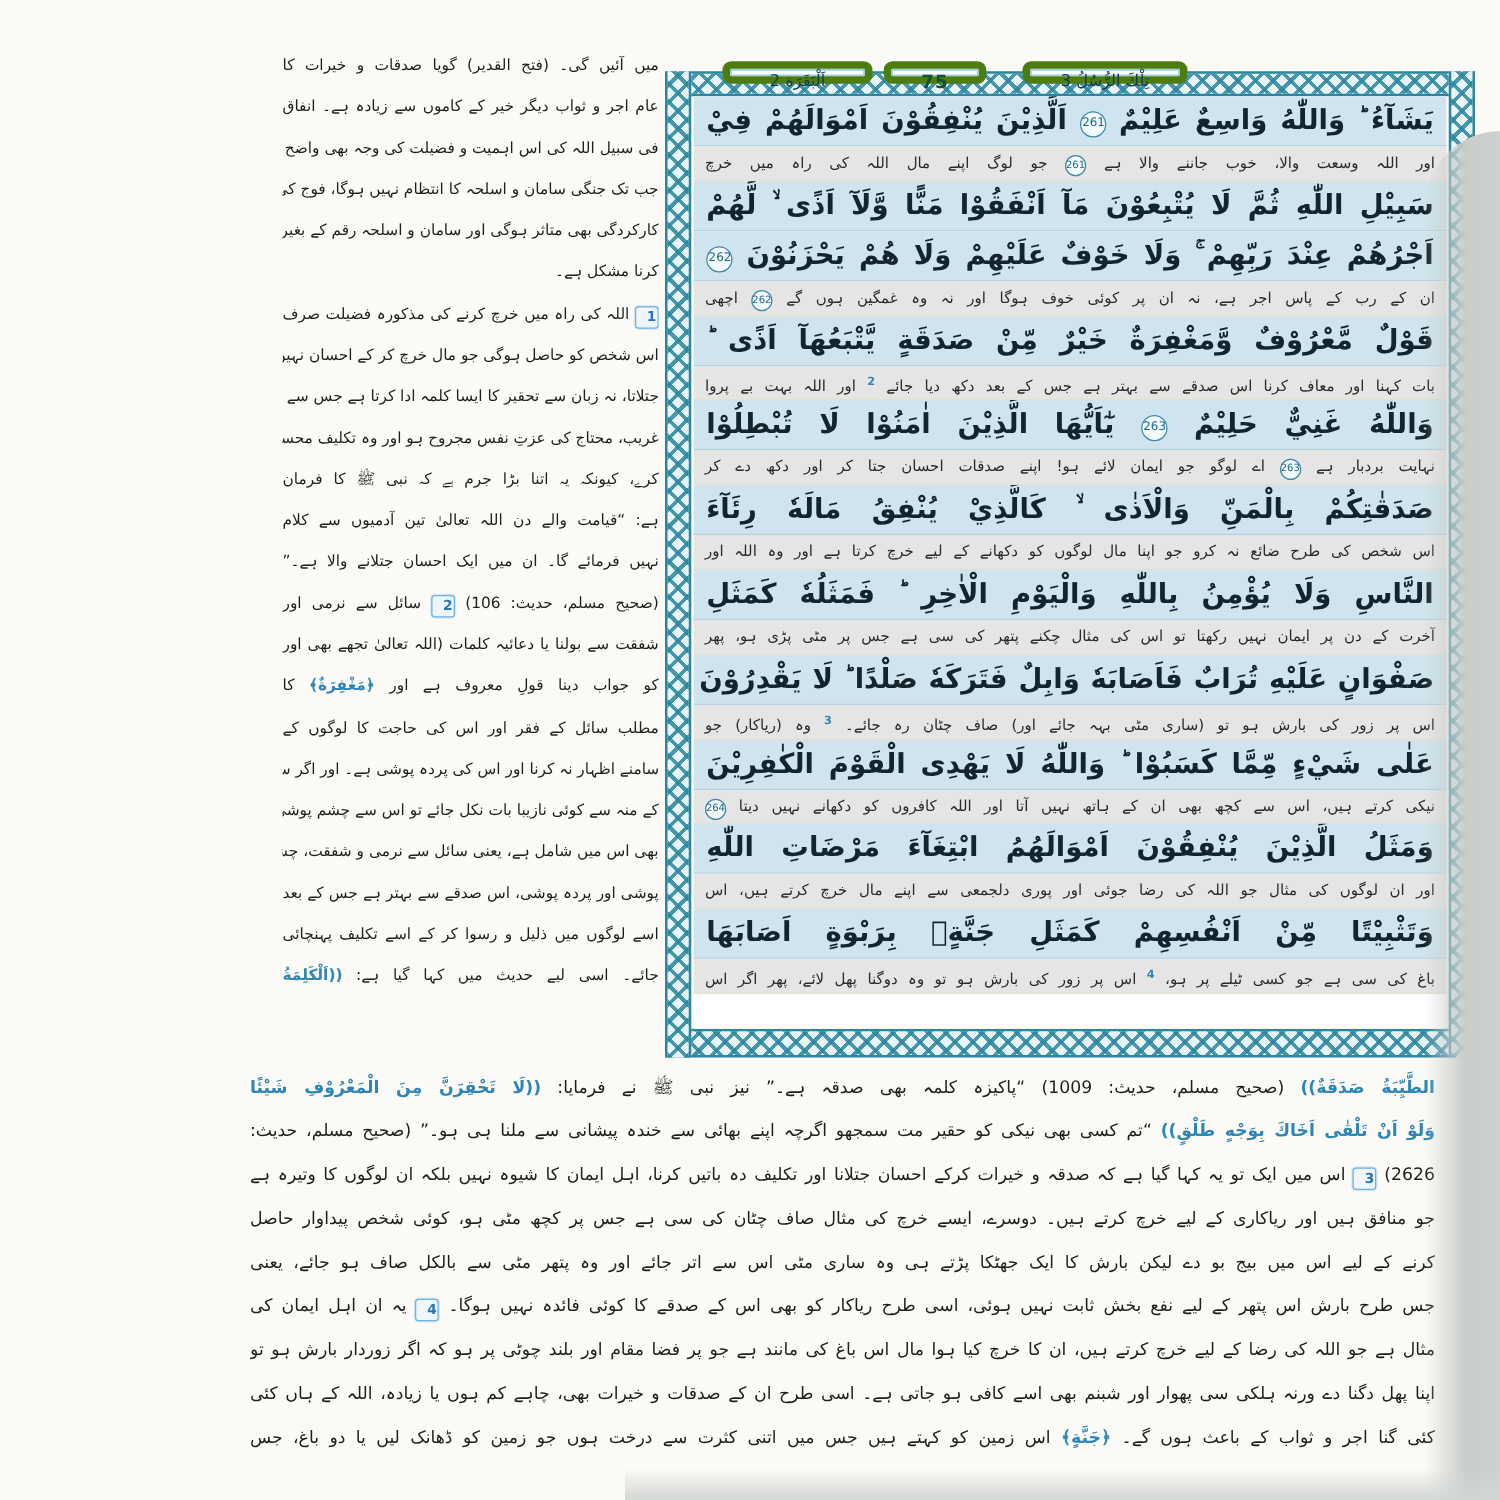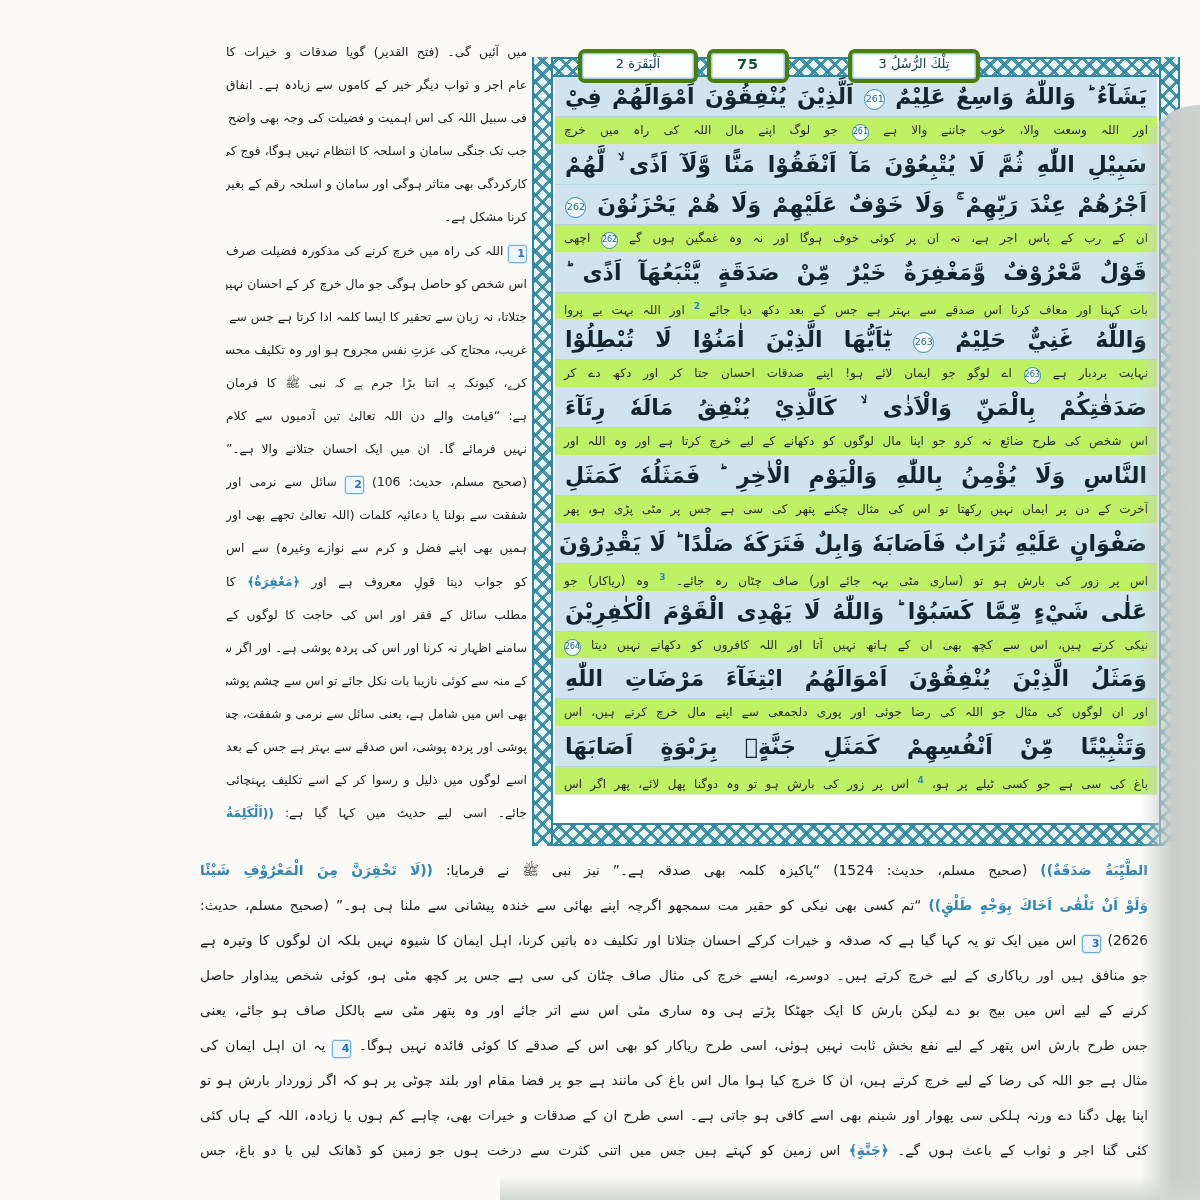--- a/index.html
+++ b/index.html
@@ -22,33 +22,33 @@
   .fb-bottom{left:0;bottom:0;width:100%;height:23px;border-top:2px solid #2c869e;border-bottom:2px solid #2c869e;}
   .fb-left{left:0;top:0;width:21px;height:100%;border-left:2px solid #2c869e;border-right:2px solid #2c869e;}
   .fb-right{right:0;top:0;width:21px;height:100%;border-left:2px solid #2c869e;border-right:2px solid #2c869e;}
 
   .quran-content{position:absolute;left:23px;right:23px;top:20px;bottom:23px;
     background:#ffffff;display:flex;flex-direction:column;}
   .ayah-line{flex:0 0 40px;height:40px;line-height:40px;background:#cfe4ee;
     border-bottom:1px solid #b5d3e0;box-sizing:border-box;
     direction:rtl;unicode-bidi:plaintext;text-align:justify;text-align-last:justify;
     padding:0 10px;font-size:22px;font-weight:bold;color:#13242d;overflow:hidden;white-space:nowrap;}
-  .tr-line{flex:0 0 27.8px;height:27.8px;line-height:27.8px;background:#bef264;
+  .tr-line{flex:0 0 27.8px;height:27.8px;line-height:27.8px;background:#e5e5e5;
     border-bottom:1px solid #e4e0d2;box-sizing:border-box;
     direction:rtl;text-align:justify;text-align-last:justify;
     padding:0 9px;font-size:12px;color:#2a2a28;overflow:hidden;white-space:nowrap;}
   .ayah-line,.tr-line{word-spacing:1px;}
 
   
-  .cartouche{position:absolute;top:49px;height:34px;background:#fdfefe;
-    border:4px solid #4d7c0f;border-radius:7px;box-shadow:inset 0 0 0 1.5px #9ccfdd;
+  .cartouche{position:absolute;top:49px;height:18px;background:#fdfefe;
+    border:6px solid #4d7c0f;border-radius:7px;box-shadow:inset 0 0 0 1.5px #9ccfdd;
     color:#123d4b;text-align:center;line-height:22px;z-index:4;box-sizing:border-box;
     font-size:13px;direction:rtl;}
   .cartouche.num{font-size:14.5px;font-weight:bold;color:#14532d;letter-spacing:1px;}
-  .c-juz{left:848px;width:132px;}
+  .c-juz{left:818px;width:132px;}
   .c-page{left:707px;width:82px;}
   .c-surah{left:578px;width:120px;}
 
   
   .left-col{position:absolute;left:226px;top:36px;width:301px;direction:rtl;}
   .lc-line{height:33.1px;line-height:33.1px;font-size:12.3px;color:#1e1e1c;
     text-align:justify;text-align-last:justify;overflow:hidden;white-space:nowrap;}
   .lc-line.no-just{text-align-last:right;}
 
   
@@ -117,33 +117,32 @@
       <div class="lc-line no-just"><span class="seg-n">کرنا مشکل ہے۔</span> </div>
       <div class="lc-line"><span class="seg-m">1</span> <span class="seg-n">اللہ کی راہ میں خرچ کرنے کی مذکورہ فضیلت صرف</span> </div>
       <div class="lc-line"><span class="seg-n">اس شخص کو حاصل ہوگی جو مال خرچ کر کے احسان نہیں</span> </div>
       <div class="lc-line"><span class="seg-n">جتلاتا، نہ زبان سے تحقیر کا ایسا کلمہ ادا کرتا ہے جس سے کسی</span> </div>
       <div class="lc-line"><span class="seg-n">غریب، محتاج کی عزتِ نفس مجروح ہو اور وہ تکلیف محسوس</span> </div>
       <div class="lc-line"><span class="seg-n">کرے، کیونکہ یہ اتنا بڑا جرم ہے کہ نبی ﷺ کا فرمان</span> </div>
       <div class="lc-line"><span class="seg-n">ہے: “قیامت والے دن اللہ تعالیٰ تین آدمیوں سے کلام</span> </div>
       <div class="lc-line"><span class="seg-n">نہیں فرمائے گا۔ ان میں ایک احسان جتلانے والا ہے۔”</span> </div>
       <div class="lc-line"><span class="seg-n">(صحیح مسلم، حدیث: 106)</span> <span class="seg-m">2</span> <span class="seg-n">سائل سے نرمی اور</span> </div>
       <div class="lc-line"><span class="seg-n">شفقت سے بولنا یا دعائیہ کلمات (اللہ تعالیٰ تجھے بھی اور</span> </div>
-      <div class="lc-line"><span class="seg-n">ہمیں بھی اپنے فضل و کرم سے نوازے وغیرہ) سے اس</span> </div>
       <div class="lc-line"><span class="seg-n">کو جواب دینا قولِ معروف ہے اور</span> <span class="seg-b">﴿مَغْفِرَةٌ﴾</span> <span class="seg-n">کا</span> </div>
       <div class="lc-line"><span class="seg-n">مطلب سائل کے فقر اور اس کی حاجت کا لوگوں کے</span> </div>
       <div class="lc-line"><span class="seg-n">سامنے اظہار نہ کرنا اور اس کی پردہ پوشی ہے۔ اور اگر سائل</span> </div>
       <div class="lc-line"><span class="seg-n">کے منہ سے کوئی نازیبا بات نکل جائے تو اس سے چشم پوشی</span> </div>
       <div class="lc-line"><span class="seg-n">بھی اس میں شامل ہے، یعنی سائل سے نرمی و شفقت، چشم</span> </div>
       <div class="lc-line"><span class="seg-n">پوشی اور پردہ پوشی، اس صدقے سے بہتر ہے جس کے بعد</span> </div>
       <div class="lc-line"><span class="seg-n">اسے لوگوں میں ذلیل و رسوا کر کے اسے تکلیف پہنچائی</span> </div>
       <div class="lc-line"><span class="seg-n">جائے۔ اسی لیے حدیث میں کہا گیا ہے:</span> <span class="seg-b">((اَلْكَلِمَةُ</span> </div>
     </div>
 
   <div class="bottom-sec" id="bottom-section">
-      <div class="bt-line"><span class="seg-b">الطَّيِّبَةُ صَدَقَةٌ))</span> <span class="seg-n">(صحیح مسلم، حدیث: 1524) “پاکیزہ کلمہ بھی صدقہ ہے۔” نیز نبی ﷺ نے فرمایا:</span> <span class="seg-b">((لَا تَحْقِرَنَّ مِنَ الْمَعْرُوْفِ شَيْئًا</span> </div>
+      <div class="bt-line"><span class="seg-b">الطَّيِّبَةُ صَدَقَةٌ))</span> <span class="seg-n">(صحیح مسلم، حدیث: 1009) “پاکیزہ کلمہ بھی صدقہ ہے۔” نیز نبی ﷺ نے فرمایا:</span> <span class="seg-b">((لَا تَحْقِرَنَّ مِنَ الْمَعْرُوْفِ شَيْئًا</span> </div>
       <div class="bt-line"><span class="seg-b">وَلَوْ اَنْ تَلْقٰى اَخَاكَ بِوَجْهٍ طَلْقٍ))</span> <span class="seg-n">“تم کسی بھی نیکی کو حقیر مت سمجھو اگرچہ اپنے بھائی سے خندہ پیشانی سے ملنا ہی ہو۔” (صحیح مسلم، حدیث:</span> </div>
       <div class="bt-line"><span class="seg-n">2626)</span> <span class="seg-m">3</span> <span class="seg-n">اس میں ایک تو یہ کہا گیا ہے کہ صدقہ و خیرات کرکے احسان جتلانا اور تکلیف دہ باتیں کرنا، اہل ایمان کا شیوہ نہیں بلکہ ان لوگوں کا وتیرہ ہے</span> </div>
       <div class="bt-line"><span class="seg-n">جو منافق ہیں اور ریاکاری کے لیے خرچ کرتے ہیں۔ دوسرے، ایسے خرچ کی مثال صاف چٹان کی سی ہے جس پر کچھ مٹی ہو، کوئی شخص پیداوار حاصل</span> </div>
       <div class="bt-line"><span class="seg-n">کرنے کے لیے اس میں بیج بو دے لیکن بارش کا ایک جھٹکا پڑتے ہی وہ ساری مٹی اس سے اتر جائے اور وہ پتھر مٹی سے بالکل صاف ہو جائے، یعنی</span> </div>
       <div class="bt-line"><span class="seg-n">جس طرح بارش اس پتھر کے لیے نفع بخش ثابت نہیں ہوئی، اسی طرح ریاکار کو بھی اس کے صدقے کا کوئی فائدہ نہیں ہوگا۔</span> <span class="seg-m">4</span> <span class="seg-n">یہ ان اہل ایمان کی</span> </div>
       <div class="bt-line"><span class="seg-n">مثال ہے جو اللہ کی رضا کے لیے خرچ کرتے ہیں، ان کا خرچ کیا ہوا مال اس باغ کی مانند ہے جو پر فضا مقام اور بلند چوٹی پر ہو کہ اگر زوردار بارش ہو تو</span> </div>
       <div class="bt-line"><span class="seg-n">اپنا پھل دگنا دے ورنہ ہلکی سی پھوار اور شبنم بھی اسے کافی ہو جاتی ہے۔ اسی طرح ان کے صدقات و خیرات بھی، چاہے کم ہوں یا زیادہ، اللہ کے ہاں کئی</span> </div>
       <div class="bt-line"><span class="seg-n">کئی گنا اجر و ثواب کے باعث ہوں گے۔</span> <span class="seg-b">﴿جَنَّةٍ﴾</span> <span class="seg-n">اس زمین کو کہتے ہیں جس میں اتنی کثرت سے درخت ہوں جو زمین کو ڈھانک لیں یا دو باغ، جس</span> </div>
     </div>
 

